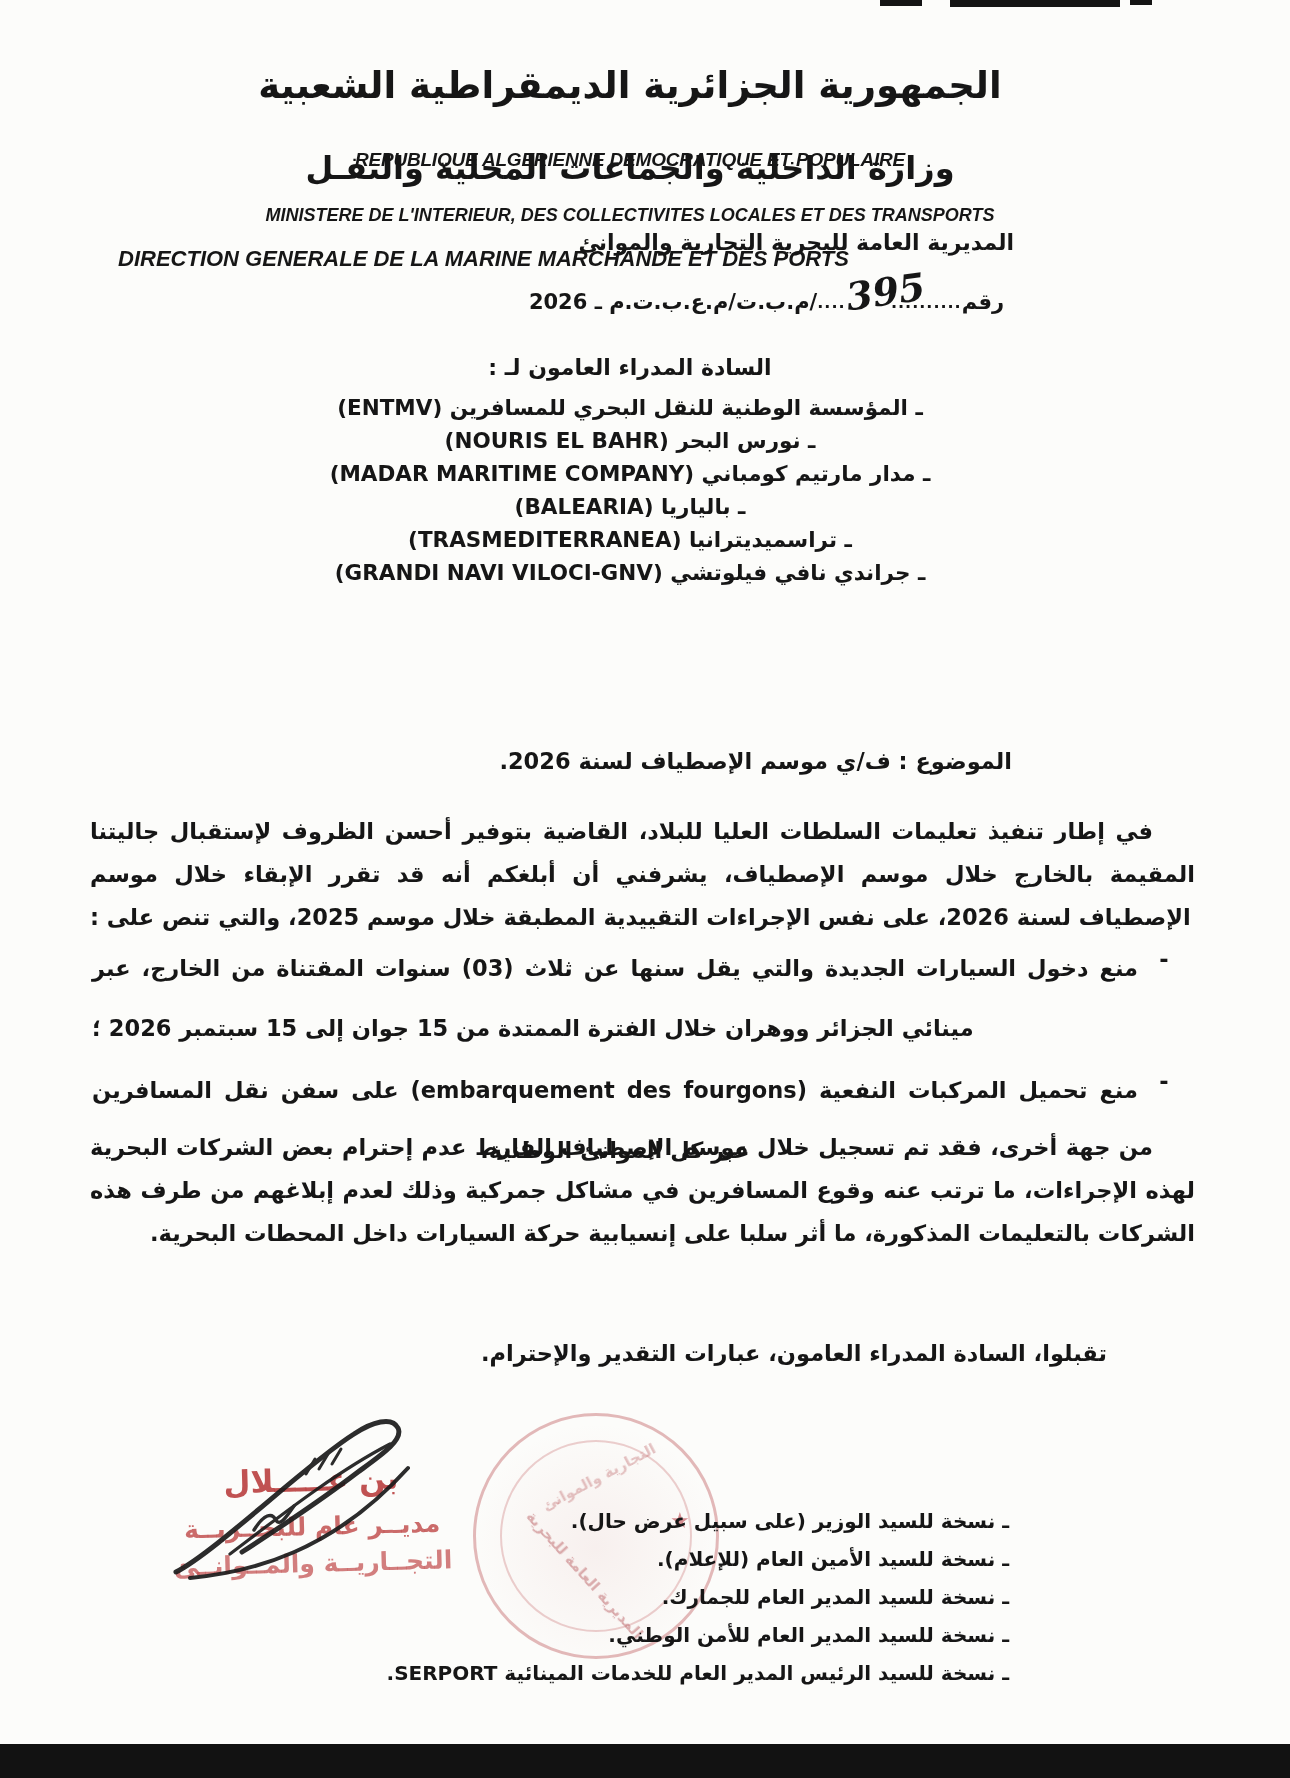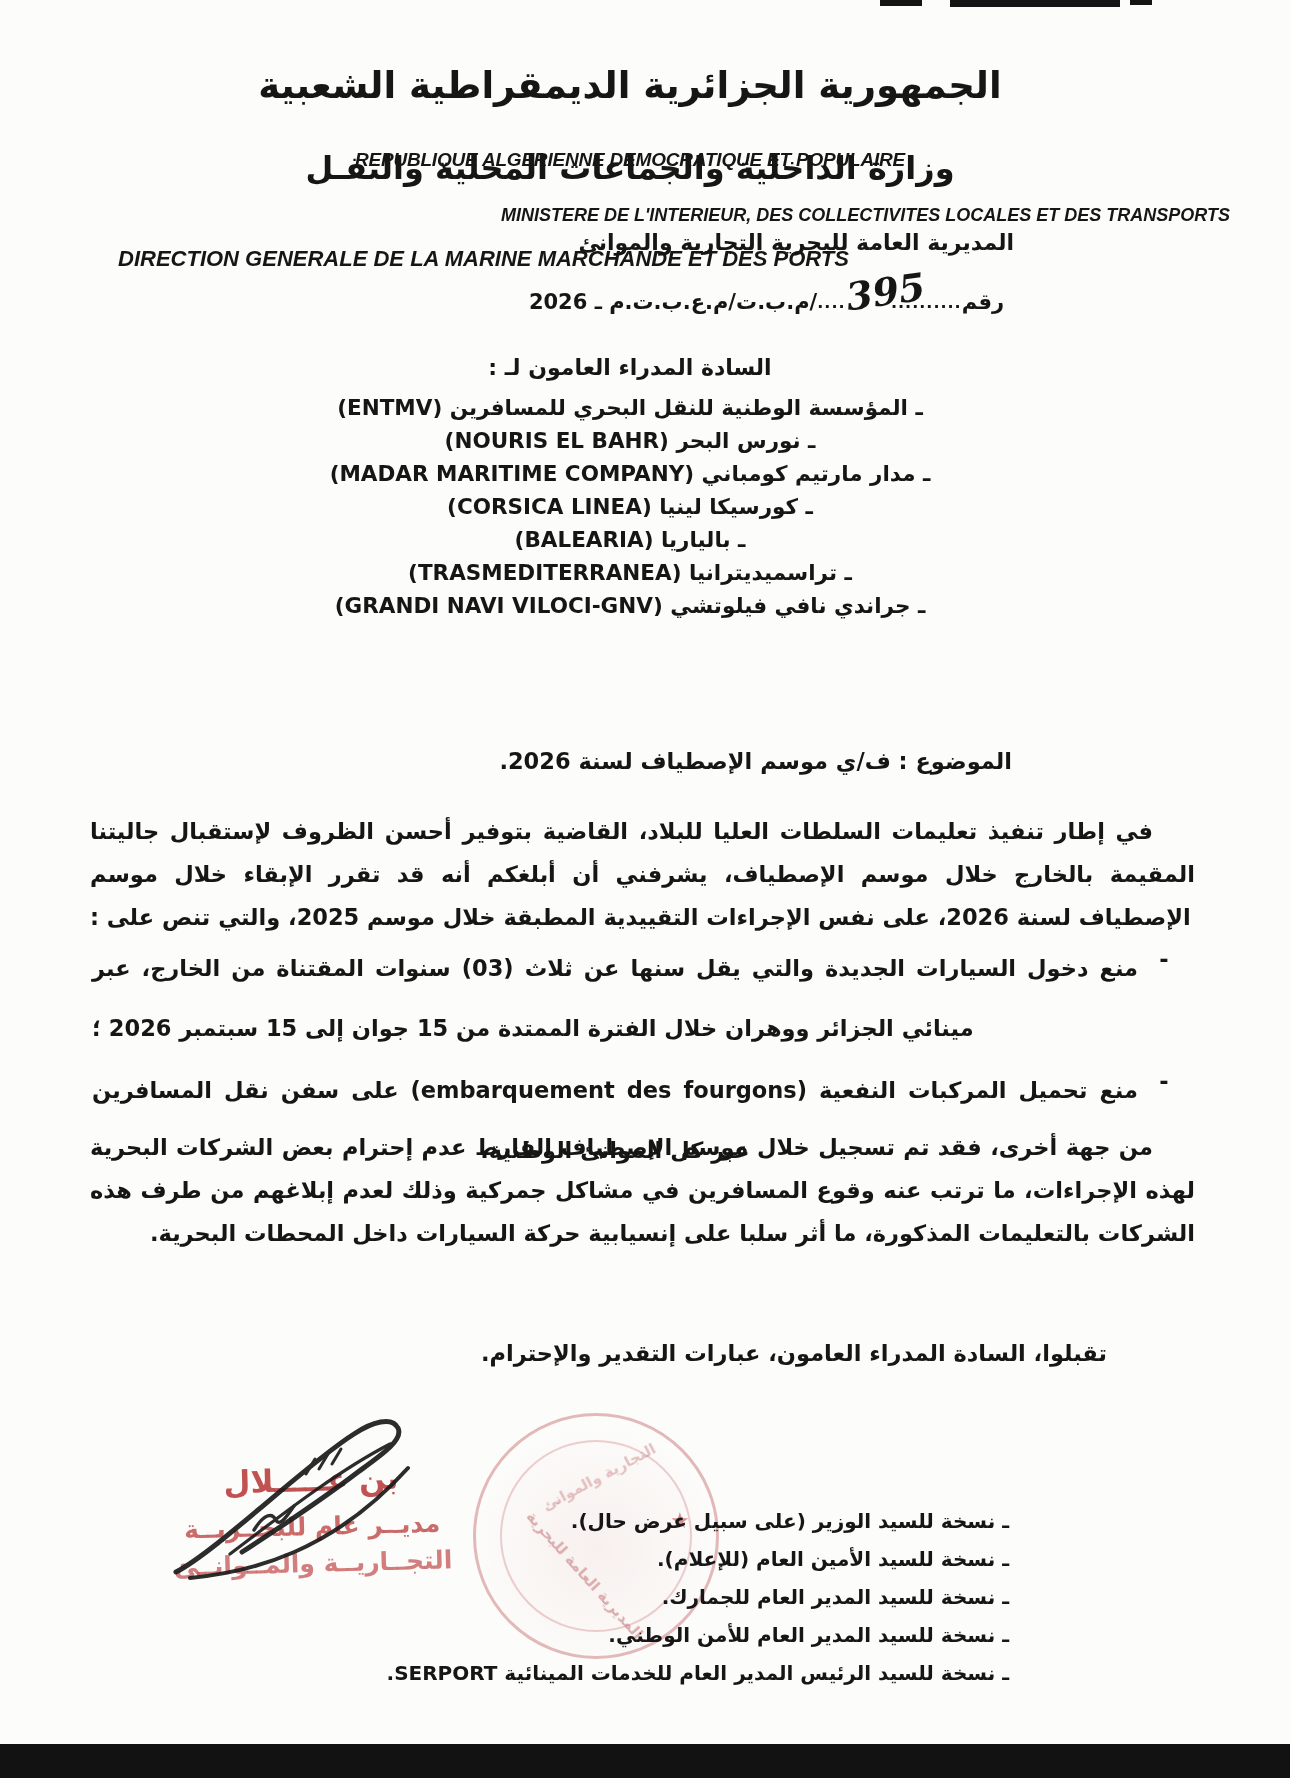--- a/index.html
+++ b/index.html
@@ -14,21 +14,21 @@
   .center{left:30px; width:1200px; text-align:center;}
 
   
   .artifact{position:absolute; background:#141414;}
   .edge-bar{position:absolute; left:0; width:1290px; top:1744px; height:34px; background:#121212;}
 
   
   .republic-ar{top:64px; font-size:37px; letter-spacing:0px;}
   .republic-fr{top:117px; font-size:19px; letter-spacing:-0.2px;margin-top:32px;}
   .ministry-ar{top:149px; font-size:32px;}
-  .ministry-fr{top:205px; font-size:18px;text-align:right;}
+  .ministry-fr{top:205px; font-size:18px;}
   .direction-fr{top:246px; left:118px; font-size:22px;}
   .direction-ar{top:230px; right:276px; font-size:22px;}
 
   
   .ref-line{top:284px; right:286px; display:flex; direction:rtl; align-items:flex-end; font-size:21px; font-weight:bold;}
   .ref-dots{letter-spacing:1px; font-size:16px; padding-bottom:2px;}
   .ref-number{
     font-family:"DejaVu Serif", serif; font-style:italic; font-weight:bold;
     font-size:38px; line-height:30px; transform:rotate(-8deg);
     position:relative; top:-7px; margin-right:-34px; margin-left:0px;
@@ -103,21 +103,20 @@
     <span class="ref-number">395</span>
     <span class="ref-dots">....</span>
     <span>/م.ب.ت/م.ع.ب.ت.م ـ 2026</span>
   </div>
 
   <div class="abs addr">
     <div class="addr-title">السادة المدراء العامون لـ :</div>
     <div class="addr-item">ـ المؤسسة الوطنية للنقل البحري للمسافرين (ENTMV)</div>
     <div class="addr-item">ـ نورس البحر (NOURIS EL BAHR)</div>
     <div class="addr-item">ـ مدار مارتيم كومباني (MADAR MARITIME COMPANY)</div>
-    <div class="addr-item">ـ كورسيكا لينيا (CORSICA LINEA)</div>
     <div class="addr-item">ـ بالياريا (BALEARIA)</div>
     <div class="addr-item">ـ تراسميديترانيا (TRASMEDITERRANEA)</div>
     <div class="addr-item">ـ جراندي نافي فيلوتشي (GRANDI NAVI VILOCI-GNV)</div>
   </div>
 
   <div class="abs ar subject">الموضوع : ف/ي موسم الإصطياف لسنة 2026.</div>
 
   <div class="abs para para1">في إطار تنفيذ تعليمات السلطات العليا للبلاد، القاضية بتوفير أحسن الظروف لإستقبال جاليتنا المقيمة بالخارج خلال موسم الإصطياف، يشرفني أن أبلغكم أنه قد تقرر الإبقاء خلال موسم الإصطياف لسنة 2026، على نفس الإجراءات التقييدية المطبقة خلال موسم 2025، والتي تنص على :</div>
 
   <div class="abs bullets">

